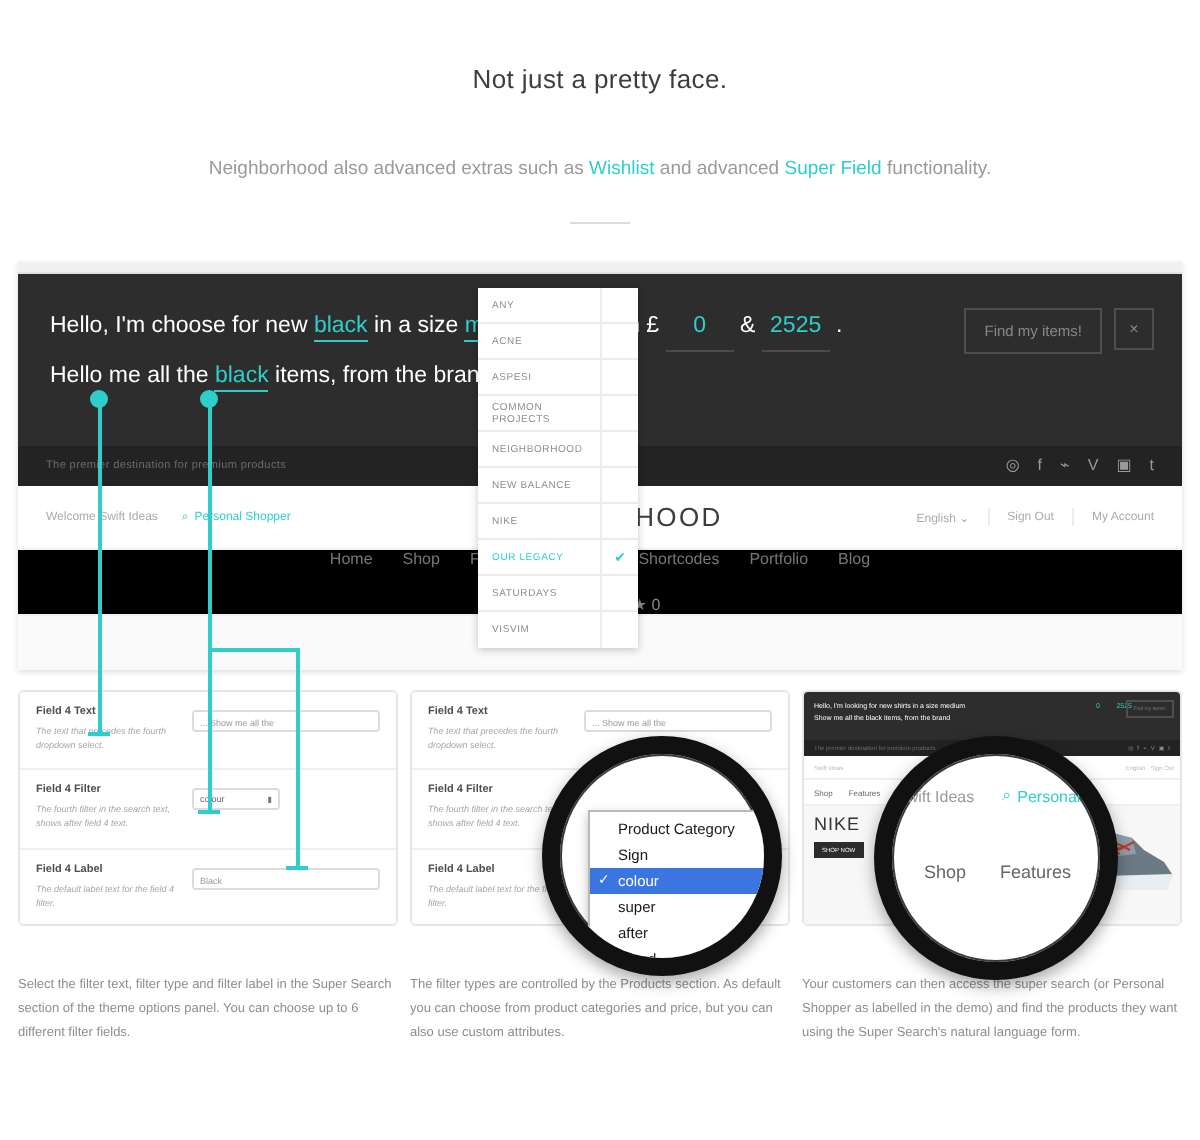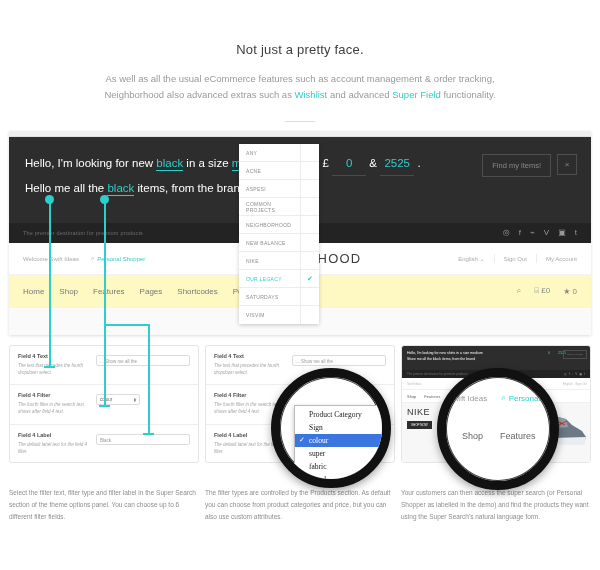--- a/index.html
+++ b/index.html
@@ -5,21 +5,21 @@
   * { box-sizing: border-box; margin: 0; padding: 0; }
   body {
     width: 600px; height: 570px;
     background: #ffffff;
     font-family: "Liberation Sans", sans-serif;
     overflow: hidden;
     position: relative;
   }
 
   
-  .intro { text-align: center; padding-top: 42px; }
+  .intro { text-align: center; padding-top: 32px; }
   .intro h1 {
     font-size: 13px; font-weight: 400; color: #3d3d3d;
     letter-spacing: .2px;
   }
   .intro p {
     margin-top: 14px;
     font-size: 9.5px; line-height: 16px; color: #9a9a9a;
     font-weight: 400;
   }
   .intro .teal { color: #2ecfca; }
@@ -90,23 +90,23 @@
   .welcome { color: #aaa; font-size: 6px; }
   .pshop { color: #2ecfca; font-size: 6px; display: flex; align-items: center; gap: 3px; }
   .logo {
     position: absolute; left: 50%; transform: translateX(-50%);
     font-size: 13px; color: #3c3c3c; letter-spacing: 1.2px; font-weight: 300;
   }
   .site-top-right { display: flex; align-items: center; gap: 9px; color: #aaa; font-size: 6px; }
   .site-top-right .sep { width: 1px; height: 9px; background: #ececec; }
 
   .site-nav {
-    height: 33px; background: #fef9c3;
+    height: 33px; background: #000000;
     display: flex; align-items: center; justify-content: space-between;
-    padding: 0 14px; border-bottom: 1px solid #f2f2f2;
+    padding: 0 14px; border-bottom: 1px solid #f2f2f2; flex-direction: column;
   }
   .nav-links { display: flex; gap: 15px; }
   .nav-links span { font-size: 8px; color: #777; }
   .nav-icons { display: flex; gap: 13px; align-items: center; color: #888; font-size: 8px; }
   .nav-icons b { font-weight: 400; }
 
   .site-body { height: 28px; background: #fafafa; }
 
   
   .brand-dd {
@@ -182,21 +182,21 @@
   .mag-2 { width: 120px; height: 120px; left: 271px; top: 368px; }
   .mag-3 { width: 122px; height: 122px; left: 437px; top: 368px; }
 
   .macmenu {
     position: absolute; left: 14px; top: 28px;
     width: 90px; background: #fff; border: 1px solid #b9b9b9;
     box-shadow: 0 2px 5px rgba(0,0,0,.25); padding: 2px 0;
   }
   .macmenu div {
     font-size: 7.5px; color: #1a1a1a; padding: 1px 4px 1px 14px;
-    position: relative; line-height: 11px; font-family: Liberation Serif, serif;
+    position: relative; line-height: 11px;
   }
   .macmenu div.active { background: #3b75e0; color: #fff; }
   .macmenu div .tick2 { position: absolute; left: 4px; top: 1px; font-size: 7px; }
 
   
   .minisite { position: absolute; left: -31px; top: -31px; width: 184px; height: 184px; background:#fff; }
   .mini-dark { height: 30px; background: #2d2d2d; padding: 4px 5px; }
   .mini-dark .l1 { color: #fff; font-size: 3.5px; line-height: 6px; }
   .mini-tag { height: 8px; background: #232323; display:flex; align-items:center; justify-content:space-between; padding: 0 5px;}
   .mini-tag span { font-size: 3px; color: #6c6c6c; }
@@ -221,32 +221,32 @@
   .captions p {
     width: 190px; font-size: 6.5px; line-height: 12px; color: #8d8d8d;
   }
 </style>
 </head>
 <body>
 
 <div class="intro">
   <h1>Not just a pretty face.</h1>
   <p>
-    <span>As well as all the usual eCommerce features such as account management &amp; order tracking,</span><br>
+    <br>
     <span>Neighborhood also advanced extras such as </span><span class="teal">Wishlist</span><span> and advanced </span><span class="teal">Super Field</span><span> functionality.</span>
   </p>
   <div class="rule"></div>
 </div>
 
 <div class="browser">
   <div class="browser-chrome"></div>
 
   <div class="search-banner">
     <div class="sentence">
-      <span>Hello, I'm looking for new </span><span class="f">black</span><span> in a size </span><span class="f">medium</span><span> between £ </span><span class="num">0</span><span> &amp; </span><span class="num">2525</span><span> .</span>
+      <span>Hello, I'm choose for new </span><span class="f">black</span><span> in a size </span><span class="f">medium</span><span> between £ </span><span class="num">0</span><span> &amp; </span><span class="num">2525</span><span> .</span>
     </div>
     <div class="sentence">
       <span>Hello me all the </span><span class="f">black</span><span> items, from the brand</span>
     </div>
     <div class="search-actions">
       <button class="btn-find">Find my items!</button>
       <button class="btn-close">×</button>
     </div>
   </div>
 
@@ -468,21 +468,21 @@
     </div>
   </div>
 </div>
 
 <div class="mag mag-2">
   <div class="macmenu">
     <div><span class="tick2"></span><span>Product Category</span></div>
     <div><span class="tick2"></span><span>Sign</span></div>
     <div class="active"><span class="tick2">✓</span><span>colour</span></div>
     <div><span class="tick2"></span><span>super</span></div>
-    <div><span class="tick2"></span><span>fabric</span></div>
+    <div><span class="tick2"></span><span>after</span></div>
     <div><span class="tick2"></span><span>brand</span></div>
   </div>
 </div>
 
 <div class="mag mag-3">
   <div class="mag3-inner">
     <div style="position:absolute; left:-20px; top:16px; width:170px;">
       <div style="display:flex; align-items:center; gap:14px; padding-left:22px;">
         <span style="font-size:8px; color:#999;">Swift Ideas</span>
         <span style="font-size:8px; color:#2ecfca; display:flex; align-items:center; gap:3px;">

